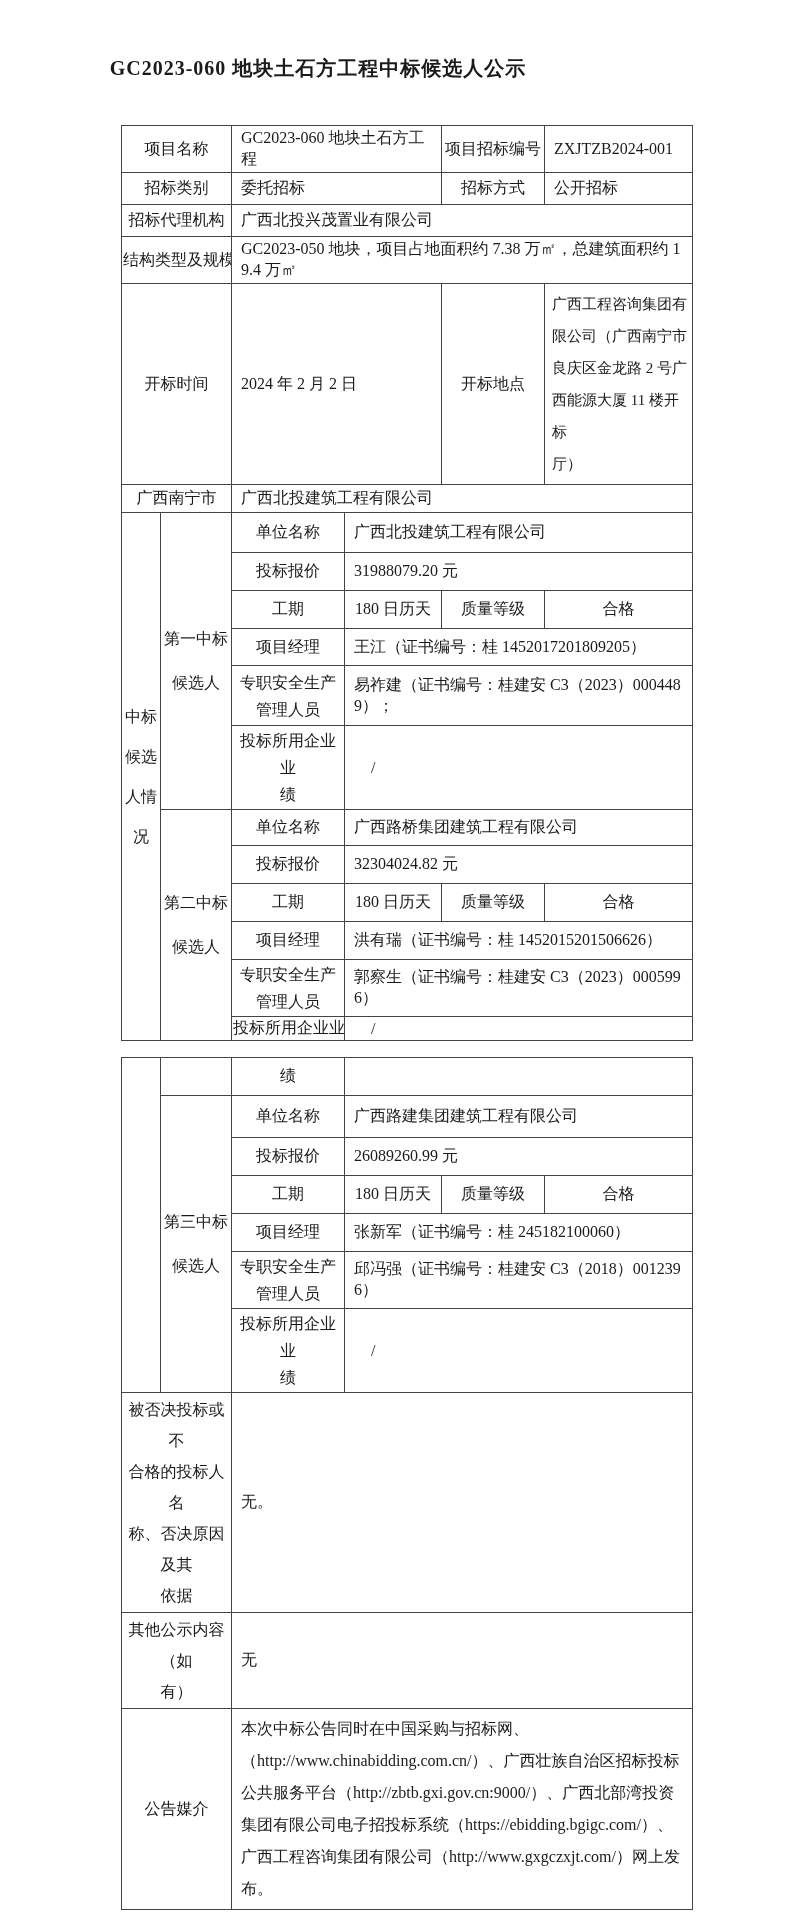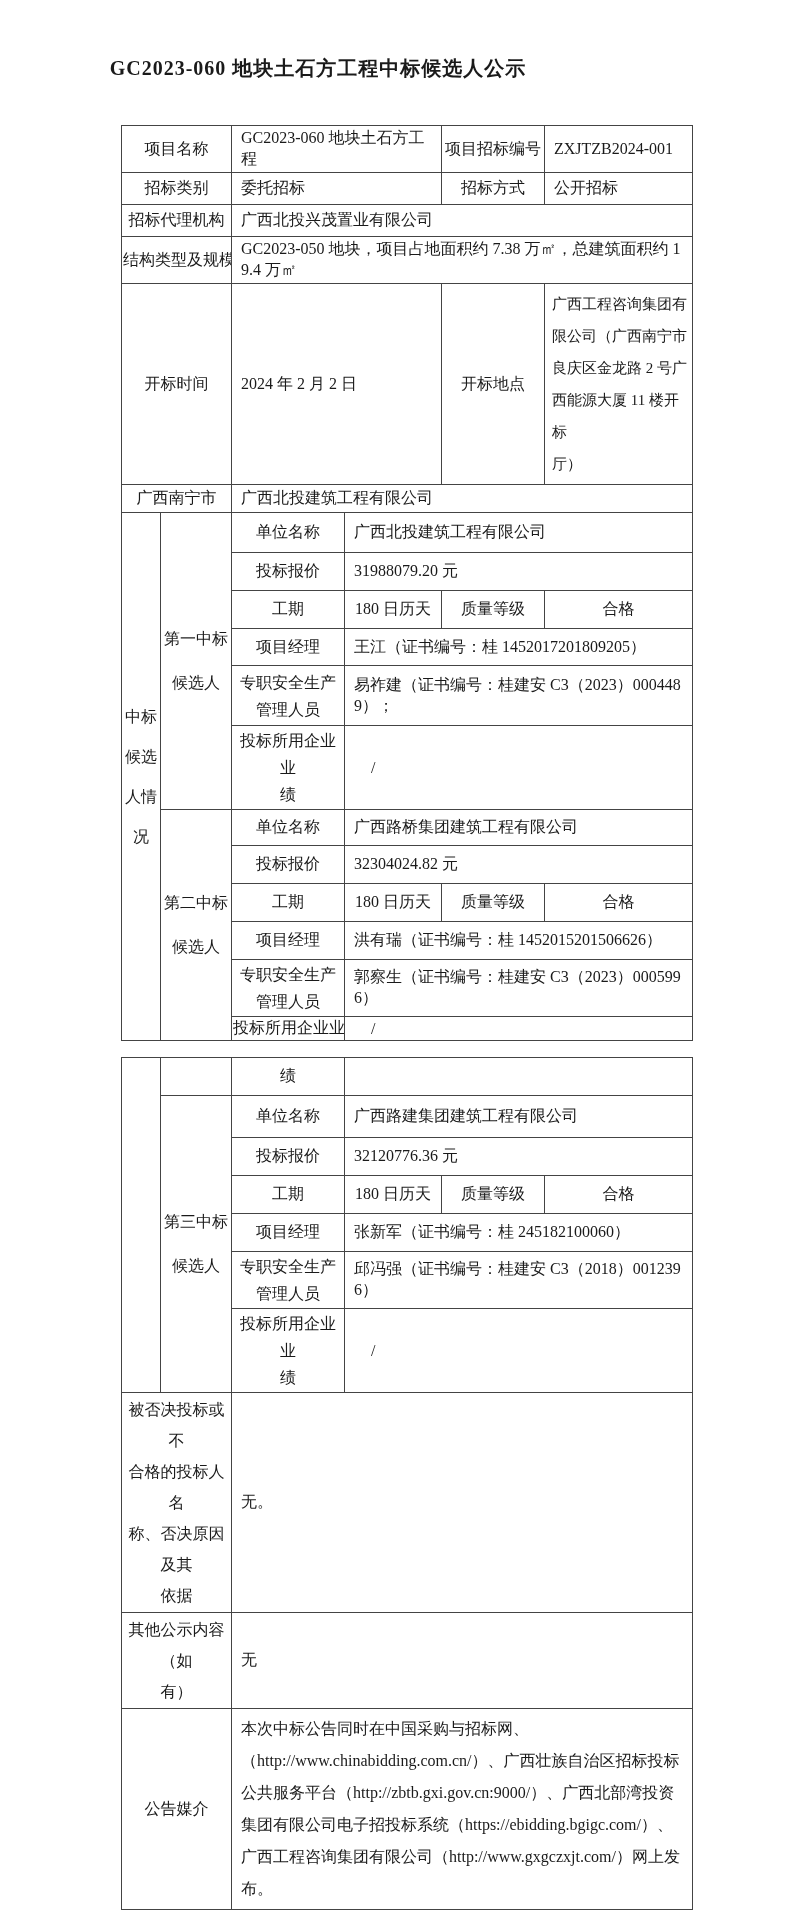--- a/index.html
+++ b/index.html
@@ -194,21 +194,21 @@
       </tr>
 
       <tr style="height:42px">
         <td class="rank pre" rowspan="6">第三中标
 候选人</td>
         <td class="lab nowrap">单位名称</td>
         <td class="val" colspan="3">广西路建集团建筑工程有限公司</td>
       </tr>
       <tr style="height:38px">
         <td class="lab nowrap">投标报价</td>
-        <td class="val" colspan="3">32120776.36 元</td>
+        <td class="val" colspan="3">26089260.99 元</td>
       </tr>
       <tr style="height:38px">
         <td class="lab nowrap">工期</td>
         <td class="ctr">180 日历天</td>
         <td class="lab nowrap">质量等级</td>
         <td class="ctr">合格</td>
       </tr>
       <tr style="height:38px">
         <td class="lab nowrap">项目经理</td>
         <td class="val" colspan="3">张新军（证书编号：桂 245182100060）</td>

